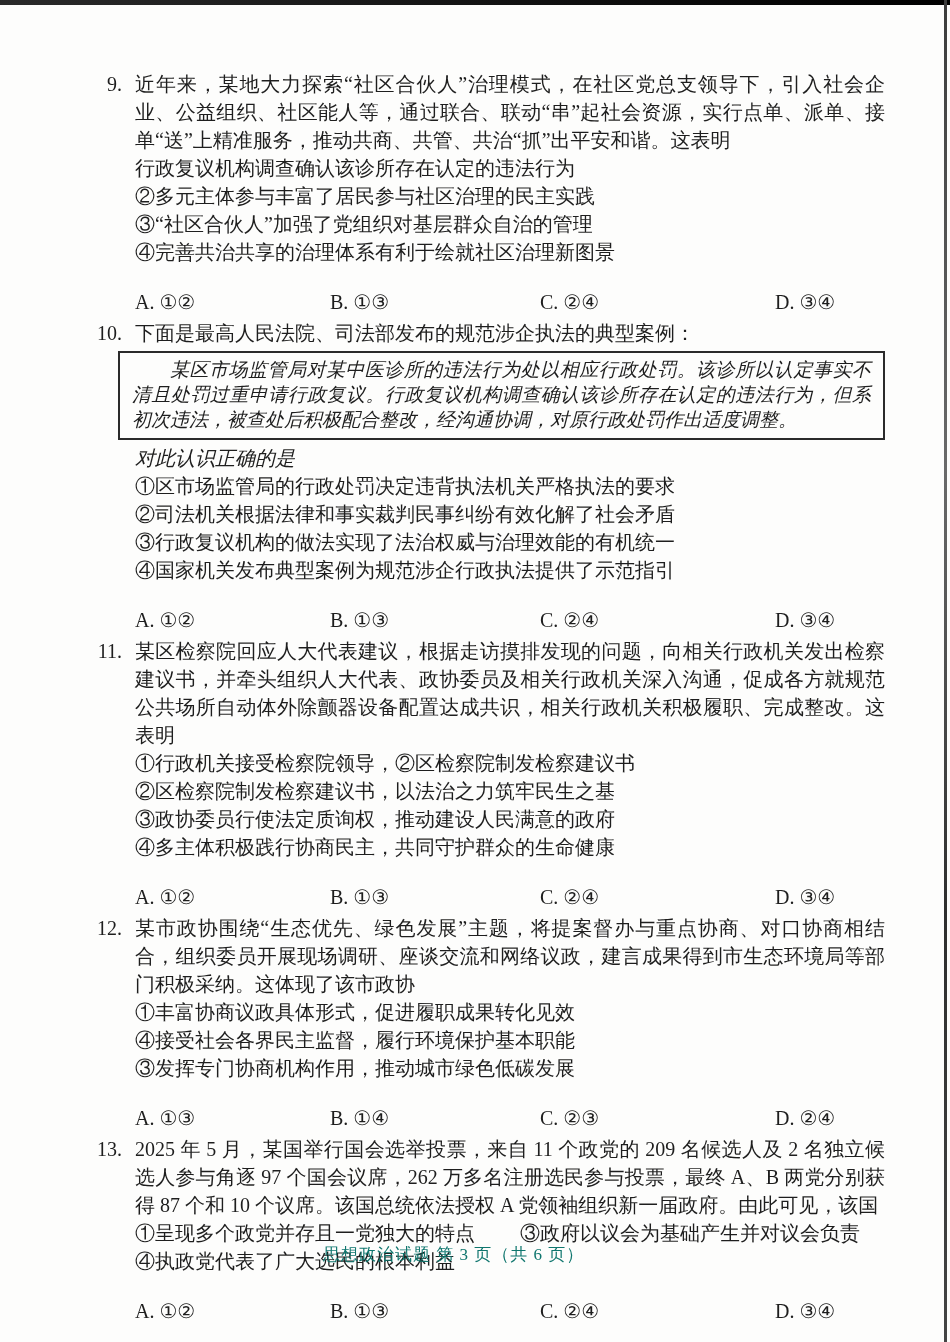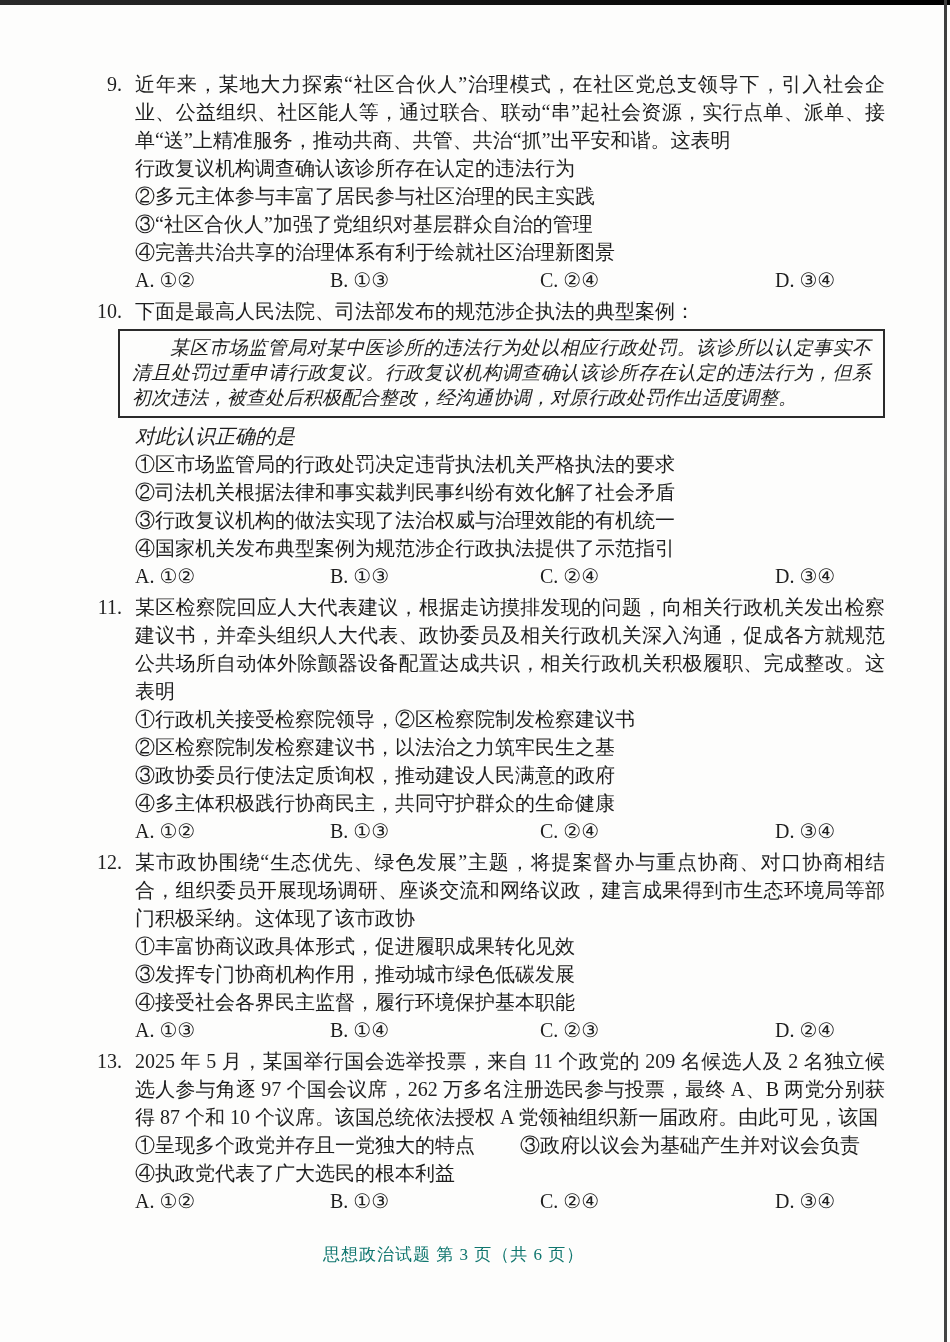--- a/index.html
+++ b/index.html
@@ -26,21 +26,21 @@
   .qnum{
     flex:0 0 48px;width:48px;text-align:right;padding-right:13px;
     font-size:20px;line-height:28px;white-space:nowrap;
   }
   .qbody{flex:0 0 750px;width:750px;font-size:20px;line-height:28px;}
   .stem{text-align:justify;}
   .lead-in{text-align:left;font-style:italic;}
   .item{white-space:nowrap;}
   .items-two-col{display:grid;grid-template-columns:385px 365px;}
   .choices{display:flex;}
-  .choice{white-space:nowrap;}
+  .choice{white-space:nowrap;margin-top:22px;}
   .choice:nth-child(1){width:195px;}
   .choice:nth-child(2){width:210px;}
   .choice:nth-child(3){width:235px;}
   .choice:nth-child(4){flex:1;}
   .case-box{
     border:2px solid #2b2b2b;
     margin:4px 0 4px -17px;
     padding:4px 12px 6px 12px;
     font-size:19px;line-height:25px;
     font-style:italic;
@@ -112,22 +112,22 @@
         <div class="choice">D. ③④</div>
       </div>
     </div>
   </div>
 
   <div class="question">
     <div class="qnum">12.</div>
     <div class="qbody">
       <div class="stem">某市政协围绕“生态优先、绿色发展”主题，将提案督办与重点协商、对口协商相结合，组织委员开展现场调研、座谈交流和网络议政，建言成果得到市生态环境局等部门积极采纳。这体现了该市政协</div>
       <div class="item">①丰富协商议政具体形式，促进履职成果转化见效</div>
+      <div class="item">④接受社会各界民主监督，履行环境保护基本职能</div>
       <div class="item">③发挥专门协商机构作用，推动城市绿色低碳发展</div>
-      <div class="item">④接受社会各界民主监督，履行环境保护基本职能</div>
       <div class="choices">
         <div class="choice">A. ①③</div>
         <div class="choice">B. ①④</div>
         <div class="choice">C. ②③</div>
         <div class="choice">D. ②④</div>
       </div>
     </div>
   </div>
 
   <div class="question">

